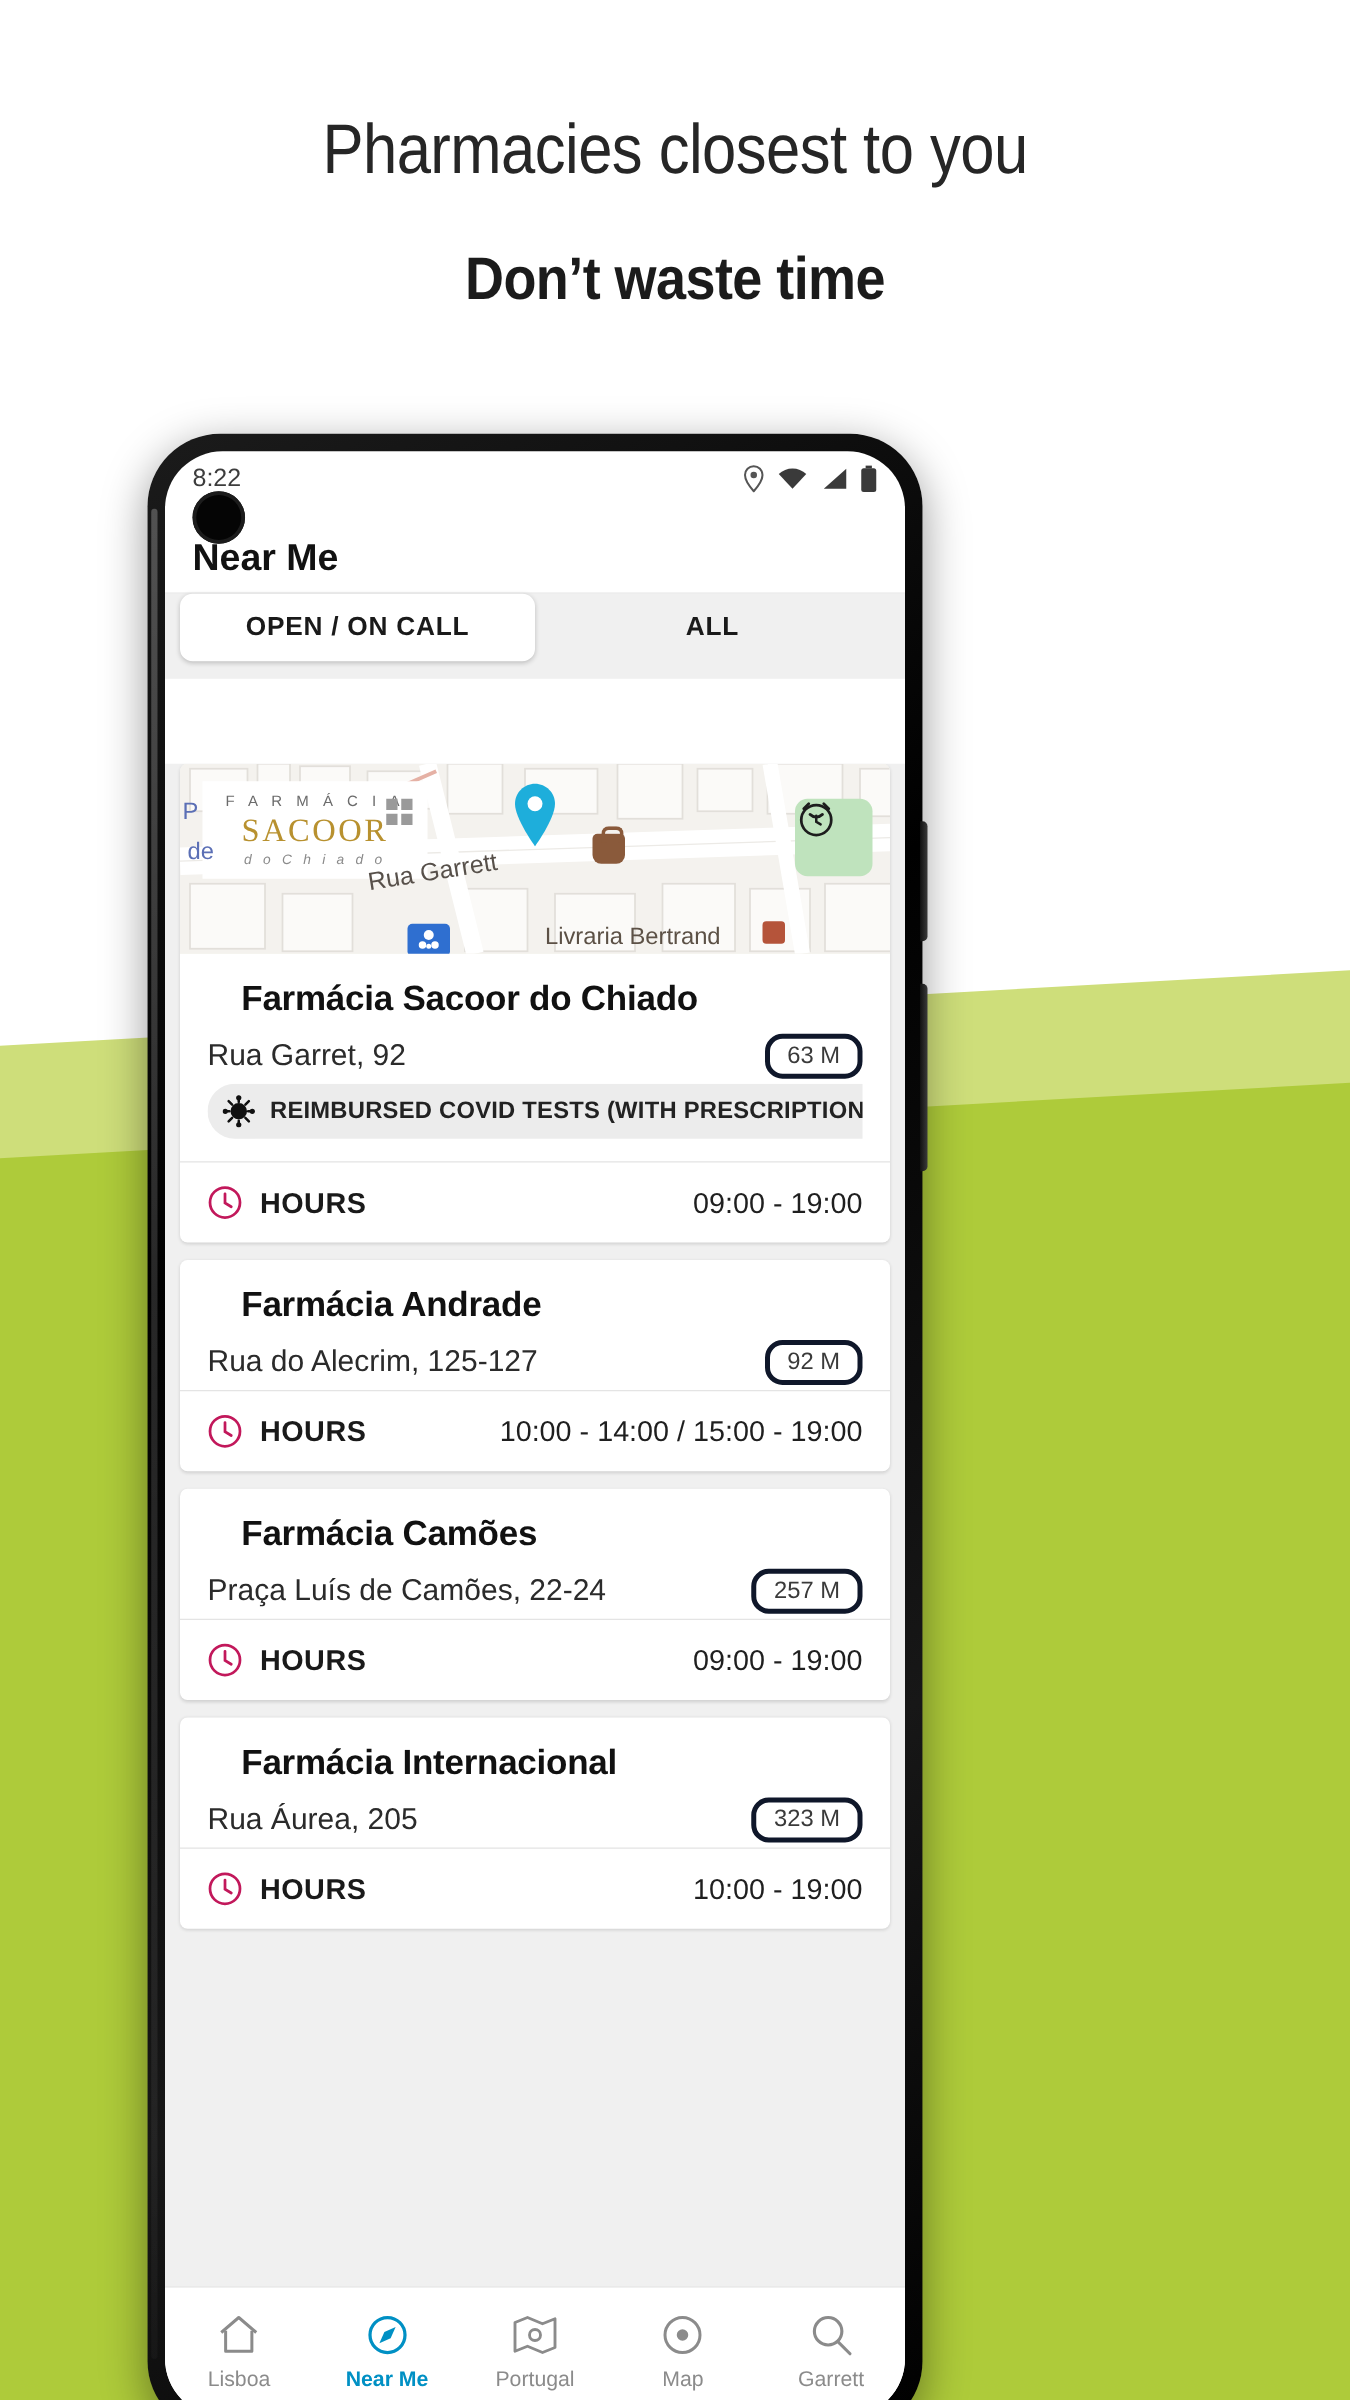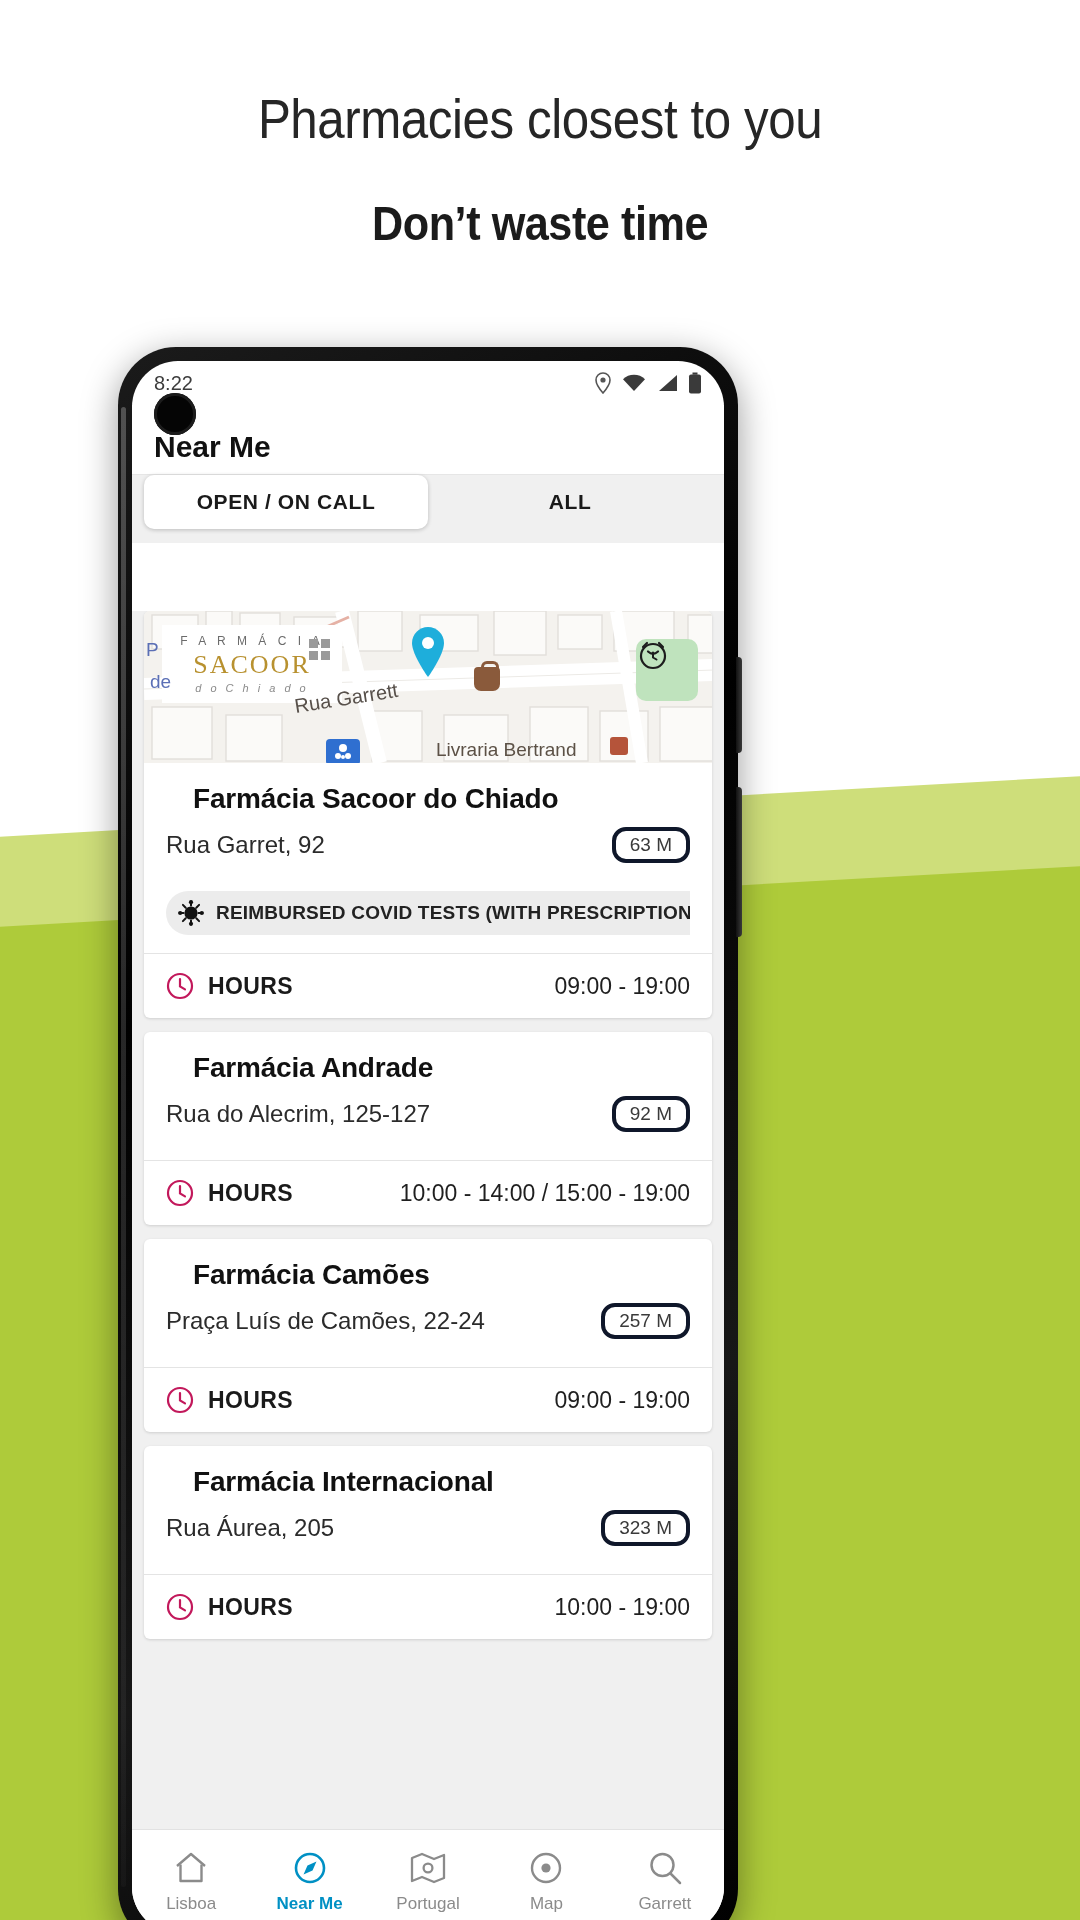--- a/index.html
+++ b/index.html
@@ -239,21 +239,21 @@
     background: #bfe3bd;
     display: flex; align-items: center; justify-content: center;
   }
   .call-chip svg { width: 34px; height: 34px; }
 
   
   .ph-body { padding: 20px 22px 0 22px; }
   .ph-name { font-size: 28px; font-weight: 700; color: #111; letter-spacing: -.2px; margin-left: 27px; }
   .ph-addr-row {
     display: flex; align-items: center; justify-content: space-between;
-    margin-top: 12px; padding-bottom: 28px;
+    margin-top: 12px; padding-bottom: 4px;
   }
   .ph-addr { font-size: 24px; color: #2b2b2b; }
   .dist-chip {
     border: 4px solid #0f172a; border-radius: 14px;
     padding: 3px 14px; font-size: 19px; color: #3a3a3a;
     white-space: nowrap;
   }
 
   
   .tag-strip {

